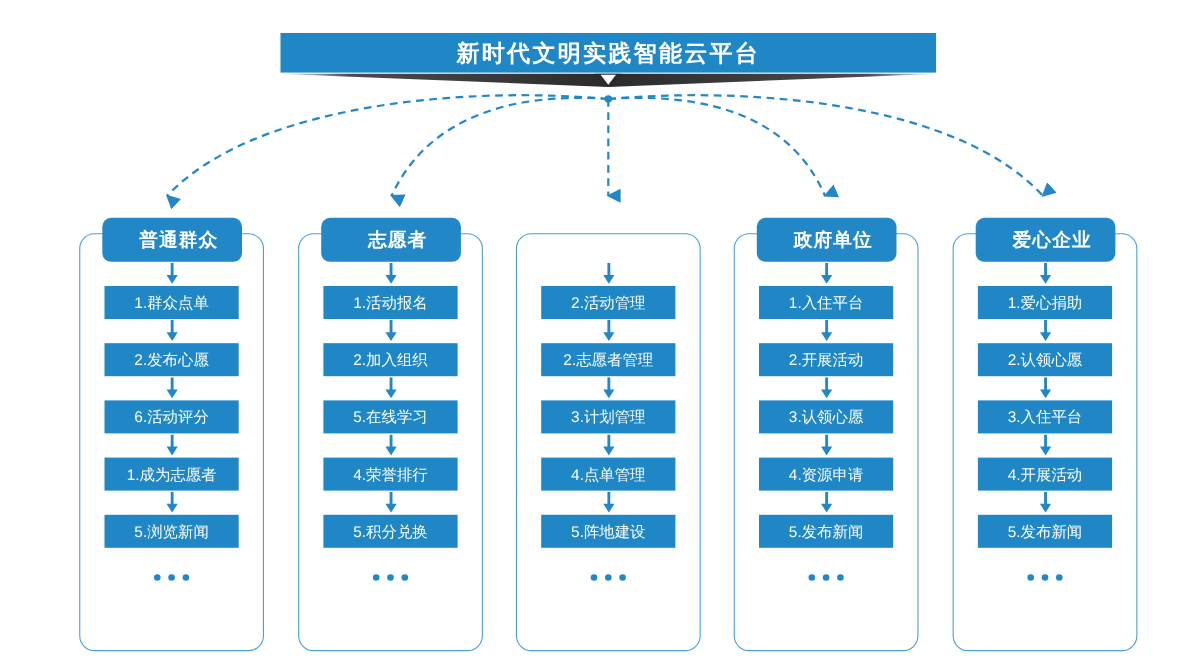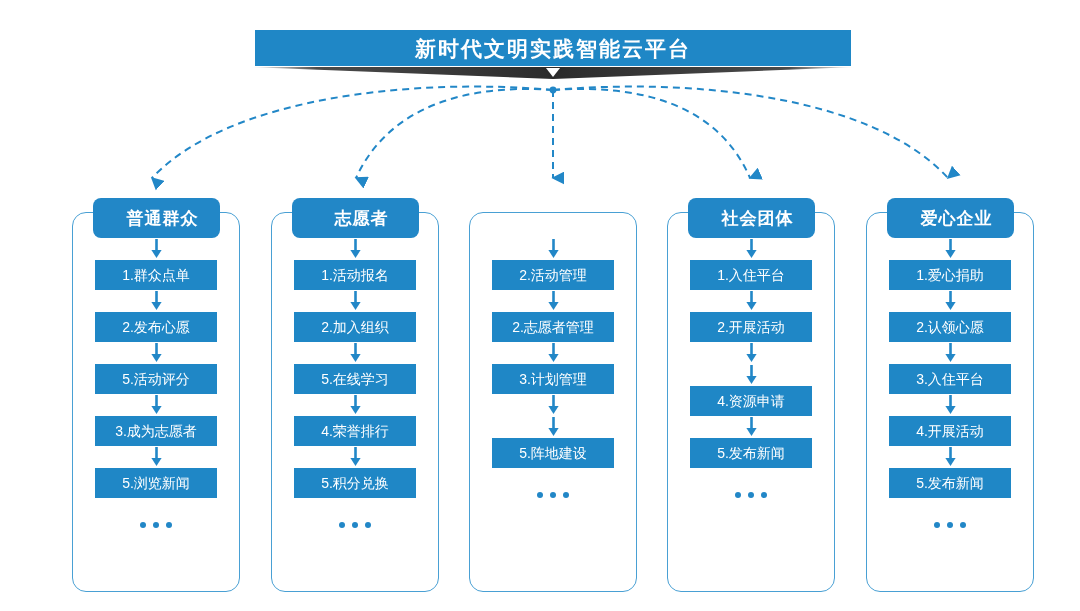--- a/index.html
+++ b/index.html
@@ -236,30 +236,30 @@
           <div class="item-box">
             <span class="item-label">2.发布心愿</span>
           </div>
           <div class="item-arrow">
             <svg width="13" height="20" viewBox="0 0 13 20" aria-hidden="true">
               <path d="M6.5,0 L6.5,12" stroke="#2287c7" stroke-width="2.6" fill="none"></path>
               <path d="M1.4,11 L11.6,11 L6.5,19 Z" fill="#2287c7"></path>
             </svg>
           </div>
           <div class="item-box">
-            <span class="item-label">5.活动评分</span>
-          </div>
-          <div class="item-arrow">
-            <svg width="13" height="20" viewBox="0 0 13 20" aria-hidden="true">
-              <path d="M6.5,0 L6.5,12" stroke="#2287c7" stroke-width="2.6" fill="none"></path>
-              <path d="M1.4,11 L11.6,11 L6.5,19 Z" fill="#2287c7"></path>
-            </svg>
-          </div>
-          <div class="item-box">
-            <span class="item-label">3.成为志愿者</span>
+            <span class="item-label">6.活动评分</span>
+          </div>
+          <div class="item-arrow">
+            <svg width="13" height="20" viewBox="0 0 13 20" aria-hidden="true">
+              <path d="M6.5,0 L6.5,12" stroke="#2287c7" stroke-width="2.6" fill="none"></path>
+              <path d="M1.4,11 L11.6,11 L6.5,19 Z" fill="#2287c7"></path>
+            </svg>
+          </div>
+          <div class="item-box">
+            <span class="item-label">1.成为志愿者</span>
           </div>
           <div class="item-arrow">
             <svg width="13" height="20" viewBox="0 0 13 20" aria-hidden="true">
               <path d="M6.5,0 L6.5,12" stroke="#2287c7" stroke-width="2.6" fill="none"></path>
               <path d="M1.4,11 L11.6,11 L6.5,19 Z" fill="#2287c7"></path>
             </svg>
           </div>
           <div class="item-box">
             <span class="item-label">5.浏览新闻</span>
           </div>
@@ -357,40 +357,43 @@
           </div>
           <div class="item-box">
             <span class="item-label">3.计划管理</span>
           </div>
           <div class="item-arrow">
             <svg width="13" height="20" viewBox="0 0 13 20" aria-hidden="true">
               <path d="M6.5,0 L6.5,12" stroke="#2287c7" stroke-width="2.6" fill="none"></path>
               <path d="M1.4,11 L11.6,11 L6.5,19 Z" fill="#2287c7"></path>
             </svg>
           </div>
+          <div class="item-box">
+            <span class="item-label">4.点单管理</span>
+          </div>
           <div class="item-arrow">
             <svg width="13" height="20" viewBox="0 0 13 20" aria-hidden="true">
               <path d="M6.5,0 L6.5,12" stroke="#2287c7" stroke-width="2.6" fill="none"></path>
               <path d="M1.4,11 L11.6,11 L6.5,19 Z" fill="#2287c7"></path>
             </svg>
           </div>
           <div class="item-box">
             <span class="item-label">5.阵地建设</span>
           </div>
           <div class="ellipsis" title="...">
             <span class="dot"></span>
             <span class="dot"></span>
             <span class="dot"></span>
           </div>
         </div>
       </div>
       <div class="column" style="left: 667px;">
         <div class="col-card"></div>
         <div class="col-header">
-          <span class="col-header-label">社会团体</span>
+          <span class="col-header-label">政府单位</span>
         </div>
         <div class="items">
           <div class="item-arrow">
             <svg width="13" height="20" viewBox="0 0 13 20" aria-hidden="true">
               <path d="M6.5,0 L6.5,12" stroke="#2287c7" stroke-width="2.6" fill="none"></path>
               <path d="M1.4,11 L11.6,11 L6.5,19 Z" fill="#2287c7"></path>
             </svg>
           </div>
           <div class="item-box">
             <span class="item-label">1.入住平台</span>
@@ -402,20 +405,23 @@
             </svg>
           </div>
           <div class="item-box">
             <span class="item-label">2.开展活动</span>
           </div>
           <div class="item-arrow">
             <svg width="13" height="20" viewBox="0 0 13 20" aria-hidden="true">
               <path d="M6.5,0 L6.5,12" stroke="#2287c7" stroke-width="2.6" fill="none"></path>
               <path d="M1.4,11 L11.6,11 L6.5,19 Z" fill="#2287c7"></path>
             </svg>
+          </div>
+          <div class="item-box">
+            <span class="item-label">3.认领心愿</span>
           </div>
           <div class="item-arrow">
             <svg width="13" height="20" viewBox="0 0 13 20" aria-hidden="true">
               <path d="M6.5,0 L6.5,12" stroke="#2287c7" stroke-width="2.6" fill="none"></path>
               <path d="M1.4,11 L11.6,11 L6.5,19 Z" fill="#2287c7"></path>
             </svg>
           </div>
           <div class="item-box">
             <span class="item-label">4.资源申请</span>
           </div>

